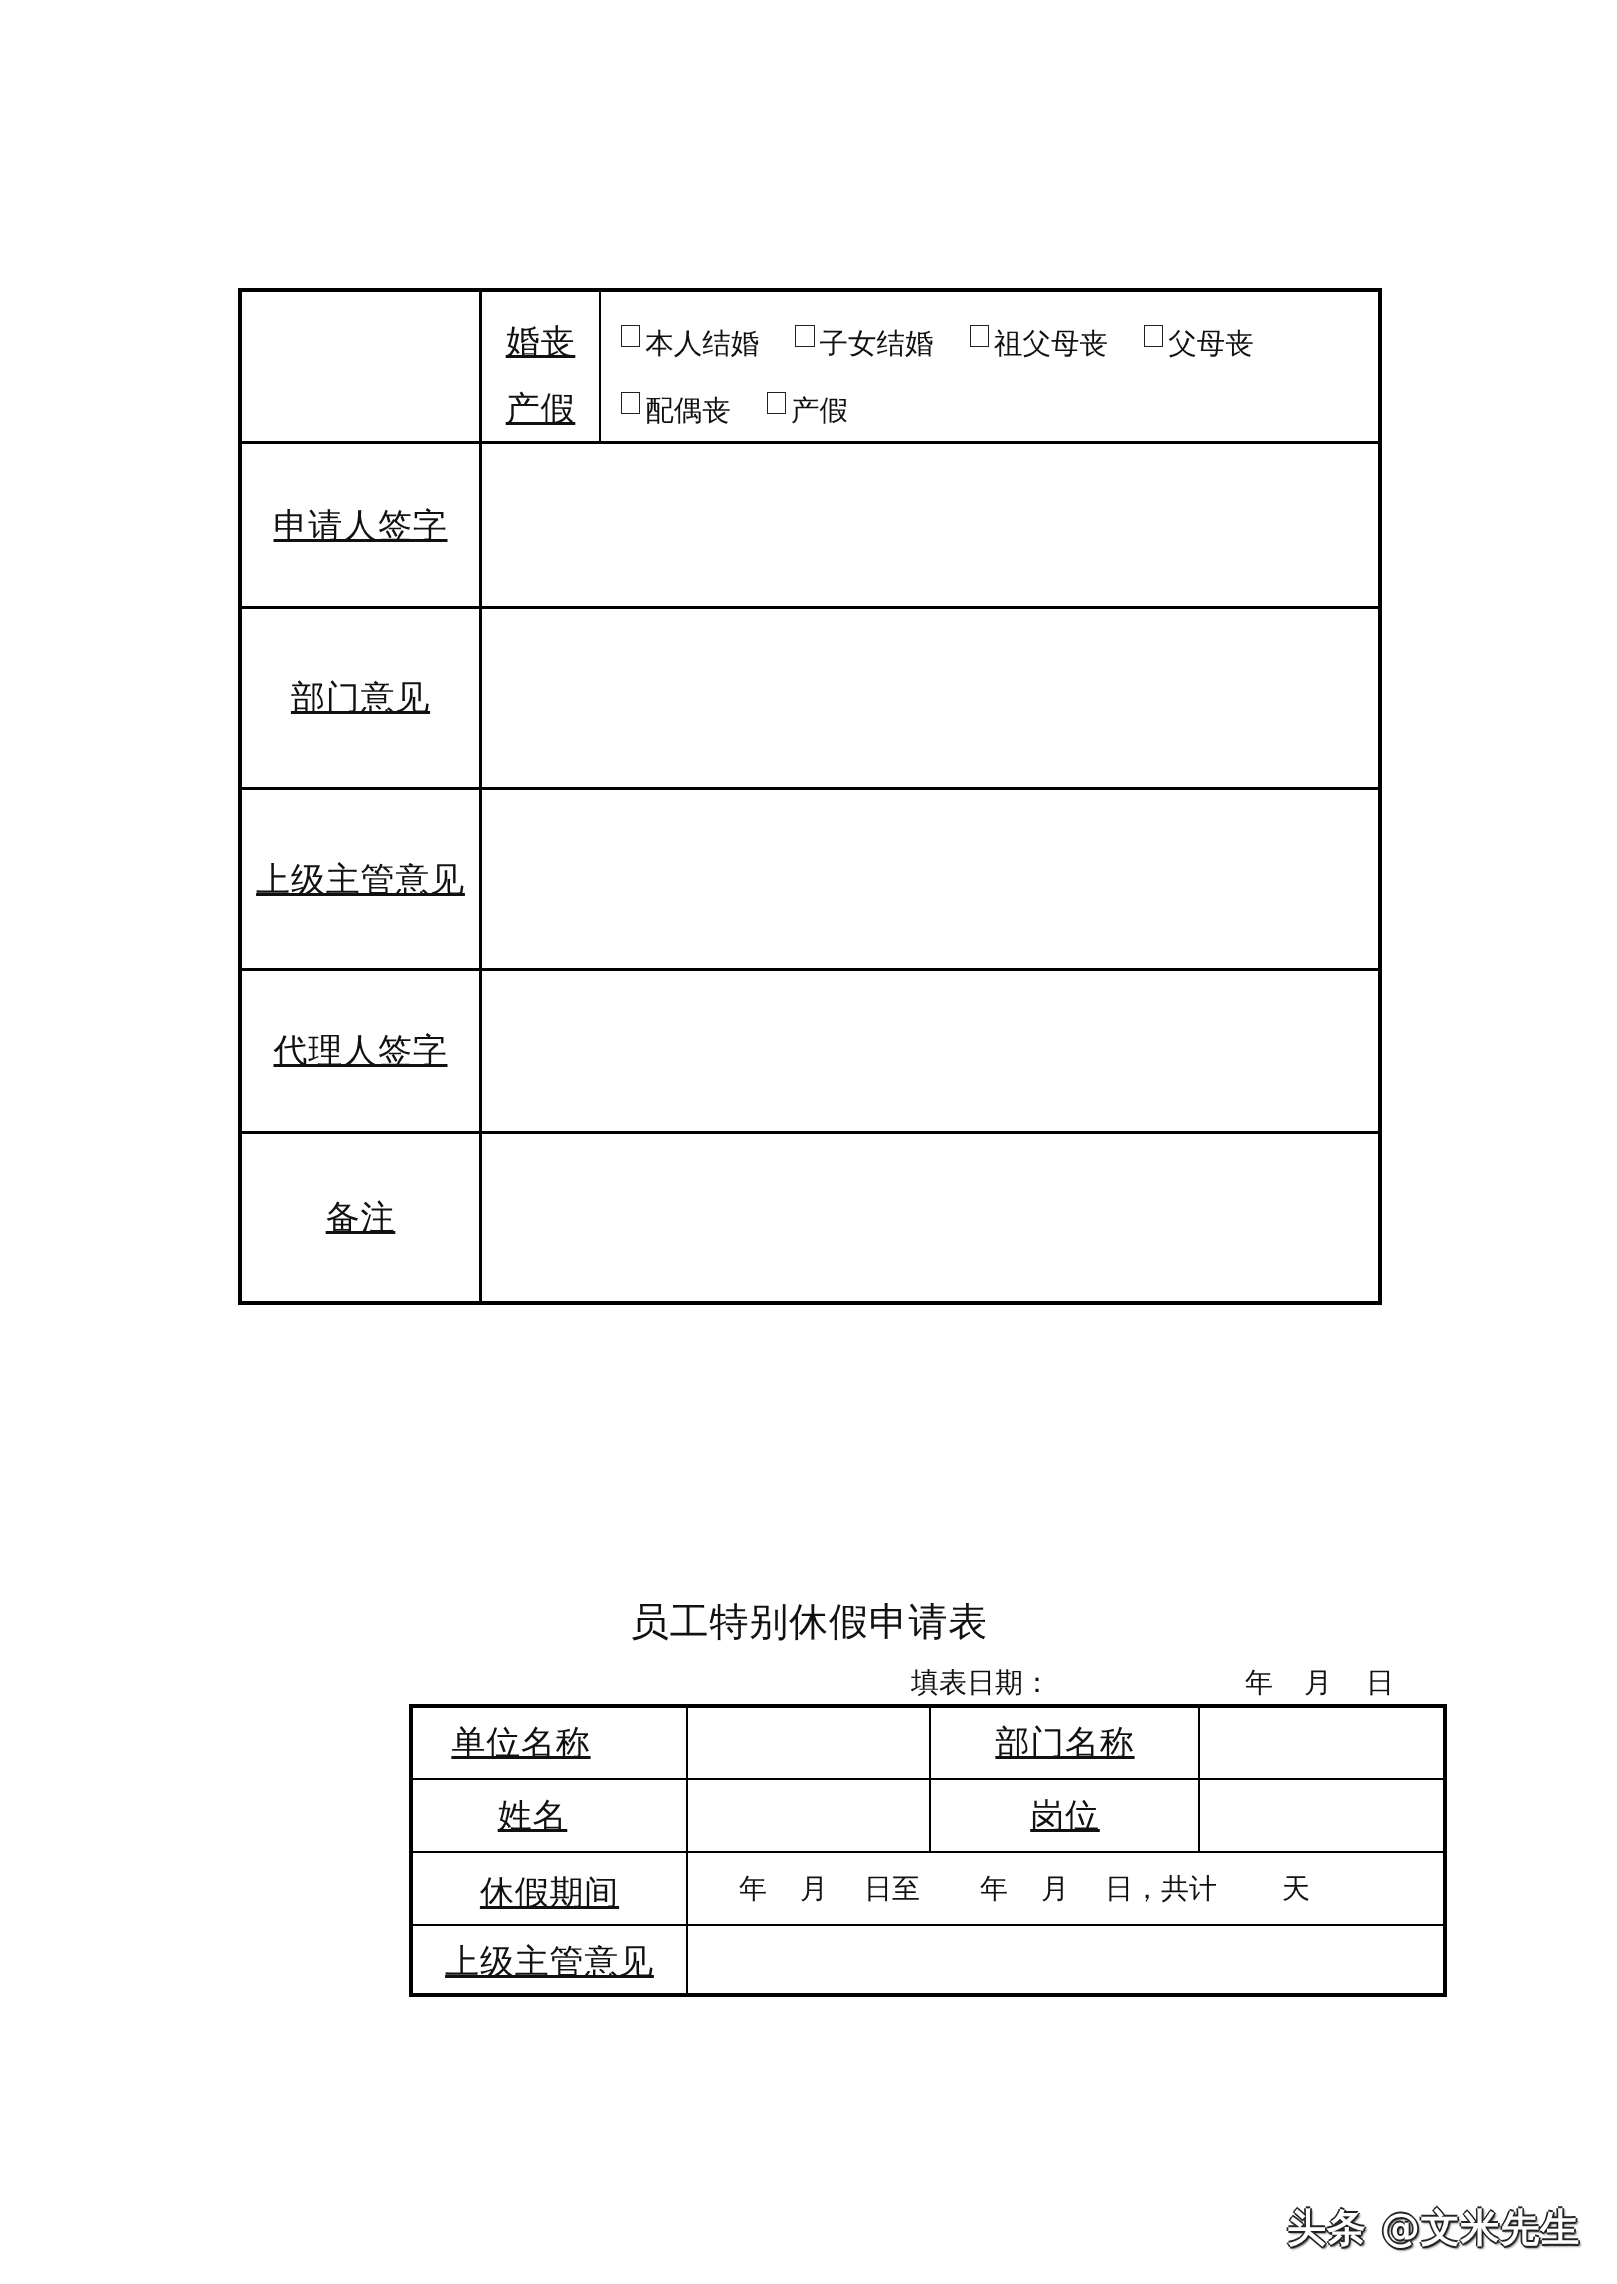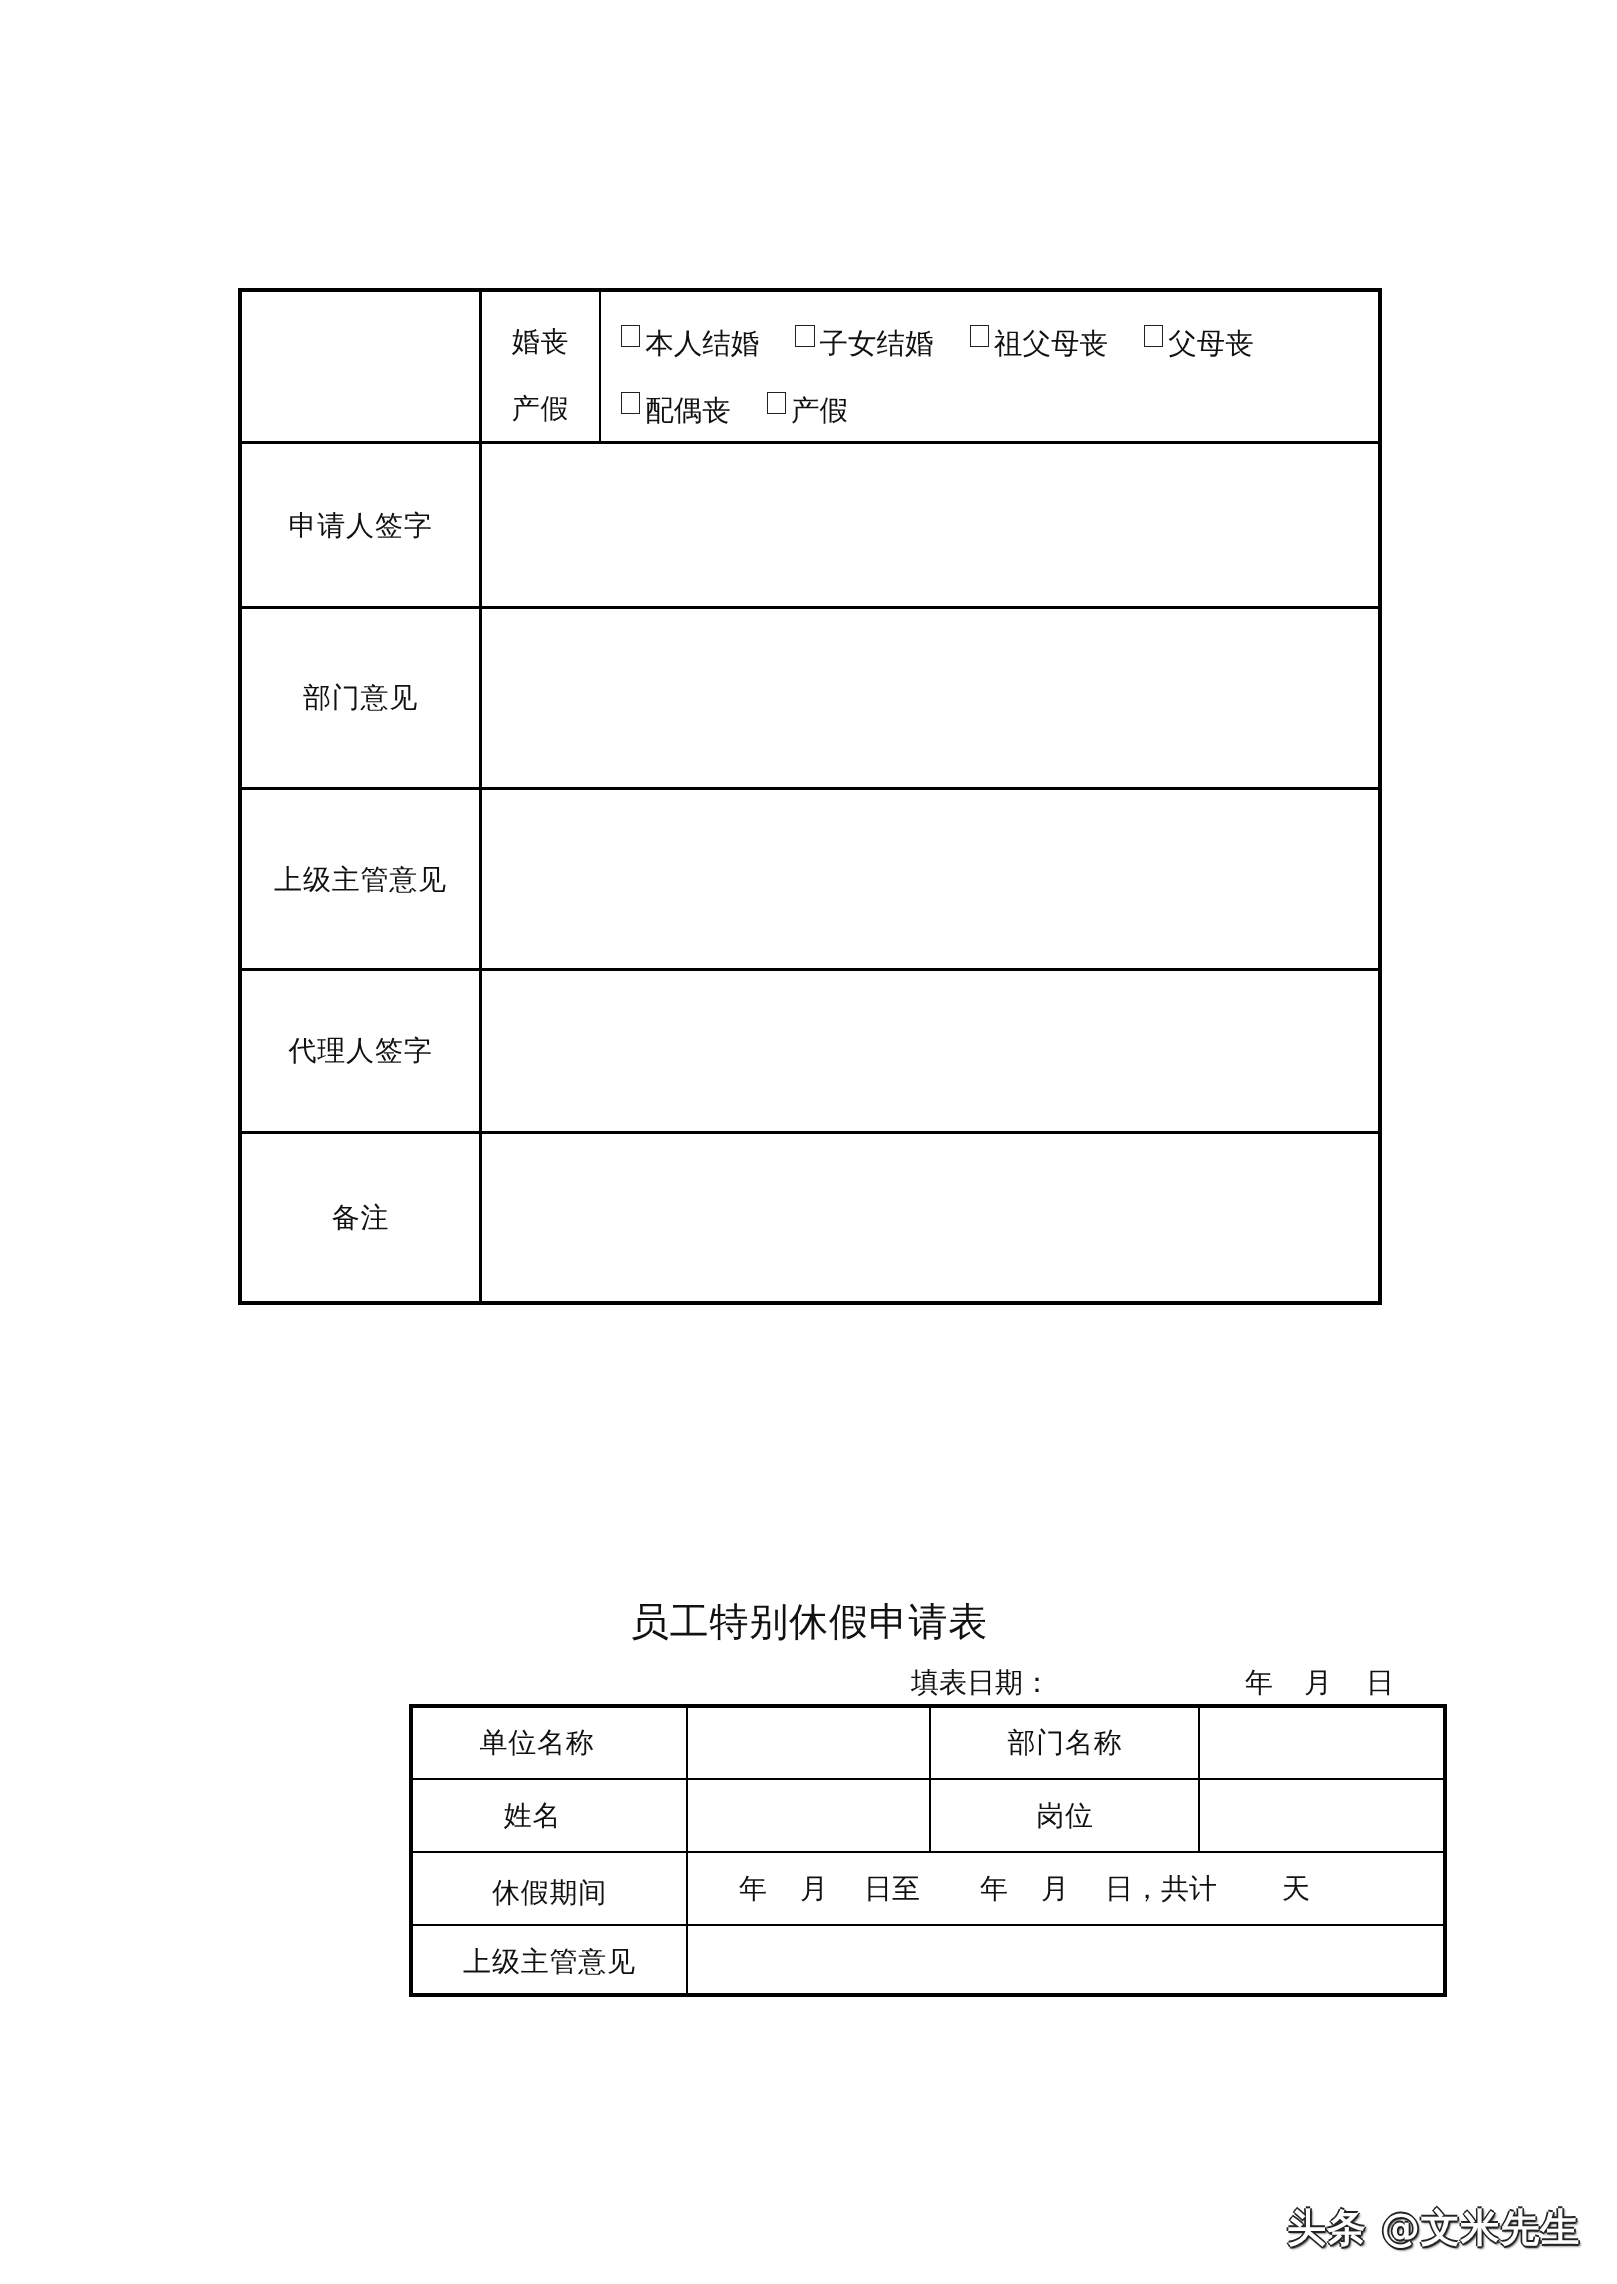--- a/index.html
+++ b/index.html
@@ -9,21 +9,21 @@
     color: #111111;
   }
   .abs { position: absolute; }
   
   .t1 { left: 238px; top: 288px; width: 1144px; height: 1017px; border: 4.2px solid #000; box-sizing: border-box; }
   .hline { position: absolute; left: 0; right: 0; height: 0; border-top: 3.4px solid #000; }
   .vline { position: absolute; top: 0; width: 0; border-left: 3.4px solid #000; }
   .thin-v { border-left-width: 2.5px; }
   .label {
     position: absolute; display: flex; align-items: center; justify-content: center;
-    font-size: 28px; letter-spacing: 0.8px; white-space: nowrap;
+    font-size: 34px; letter-spacing: 0.8px; white-space: nowrap; text-decoration: underline;
   }
   .opt-row { position: absolute; display: flex; align-items: center; font-size: 28.5px; white-space: nowrap; }
   .opt { display: inline-flex; margin-right: 36px; }
   .box { display: inline-block; width: 19.3px; height: 22px; border: 1.7px solid #222; box-sizing: border-box; margin-right: 5px; }
   
   .title { left: 0; width: 1618px; top: 1595px; text-align: center; font-size: 39px; box-sizing: border-box; letter-spacing: 0.8px; }
   .date-line { top: 1664px; font-size: 28px; white-space: nowrap; }
   .t2 { left: 409px; top: 1704px; width: 1038px; height: 293px; border: 4.2px solid #000; box-sizing: border-box; }
   .t2 .hline { border-top-width: 2.5px; }
   .t2 .vline { border-left-width: 2.5px; }
@@ -104,21 +104,21 @@
 <div class="abs date-line" style="left:1366px;">日</div>
 
 <div class="abs t2">
   <div class="hline" style="top:70px"></div>
   <div class="hline" style="top:143px"></div>
   <div class="hline" style="top:216px"></div>
   <div class="vline" style="left:273px; height:100%"></div>
   <div class="vline" style="left:516px; height:144px"></div>
   <div class="vline" style="left:785px; height:144px"></div>
 
-  <div class="label" style="left:0; top:0; width:216px; height:70px;padding-left:16px;">单位名称</div>
+  <div class="label" style="left:0; top:0; width:216px; height:70px;">单位名称</div>
   <div class="abs" style="left:275px; top:0; width:241px; height:70px;"></div>
   <div class="label" style="left:519px; top:0; width:266px; height:70px;">部门名称</div>
   <div class="abs" style="left:787px; top:0; right:0; height:70px;"></div>
 
   <div class="label" style="left:0; top:72px; width:239px; height:71px;">姓名</div>
   <div class="abs" style="left:275px; top:72px; width:241px; height:71px;"></div>
   <div class="label" style="left:519px; top:72px; width:266px; height:71px;">岗位</div>
   <div class="abs" style="left:787px; top:72px; right:0; height:71px;"></div>
 
   <div class="label" style="left:0; top:145px; width:273px; height:79px;">休假期间</div>

